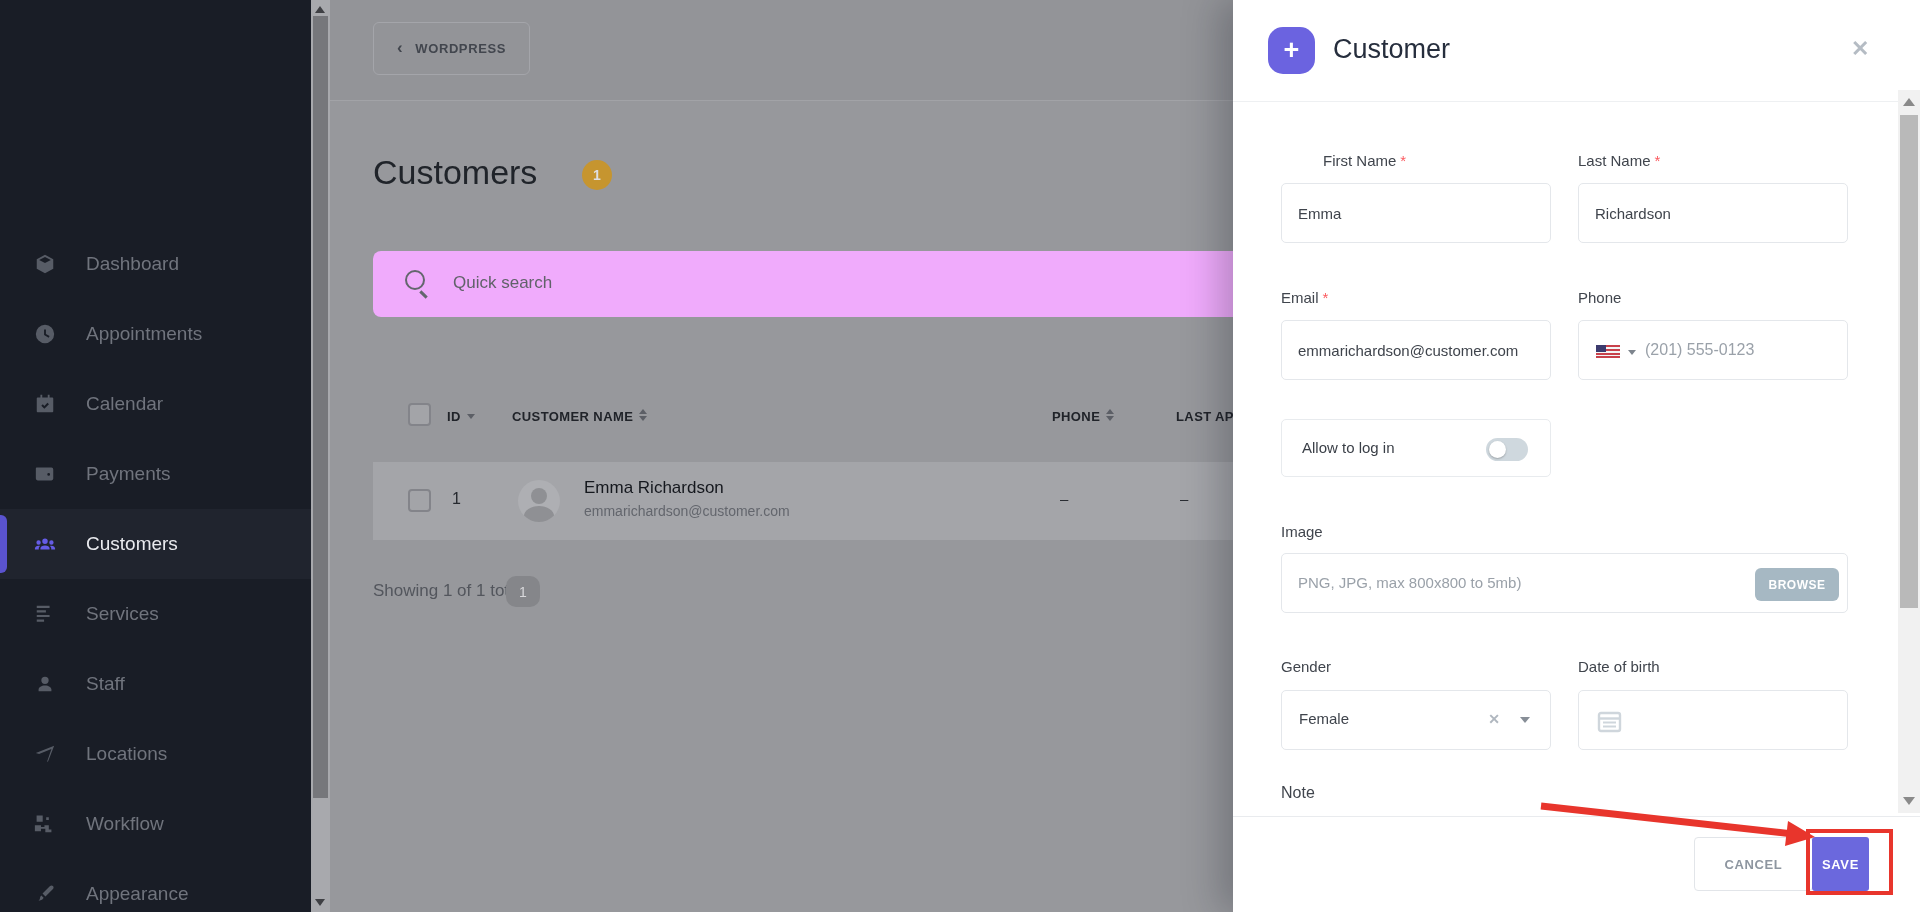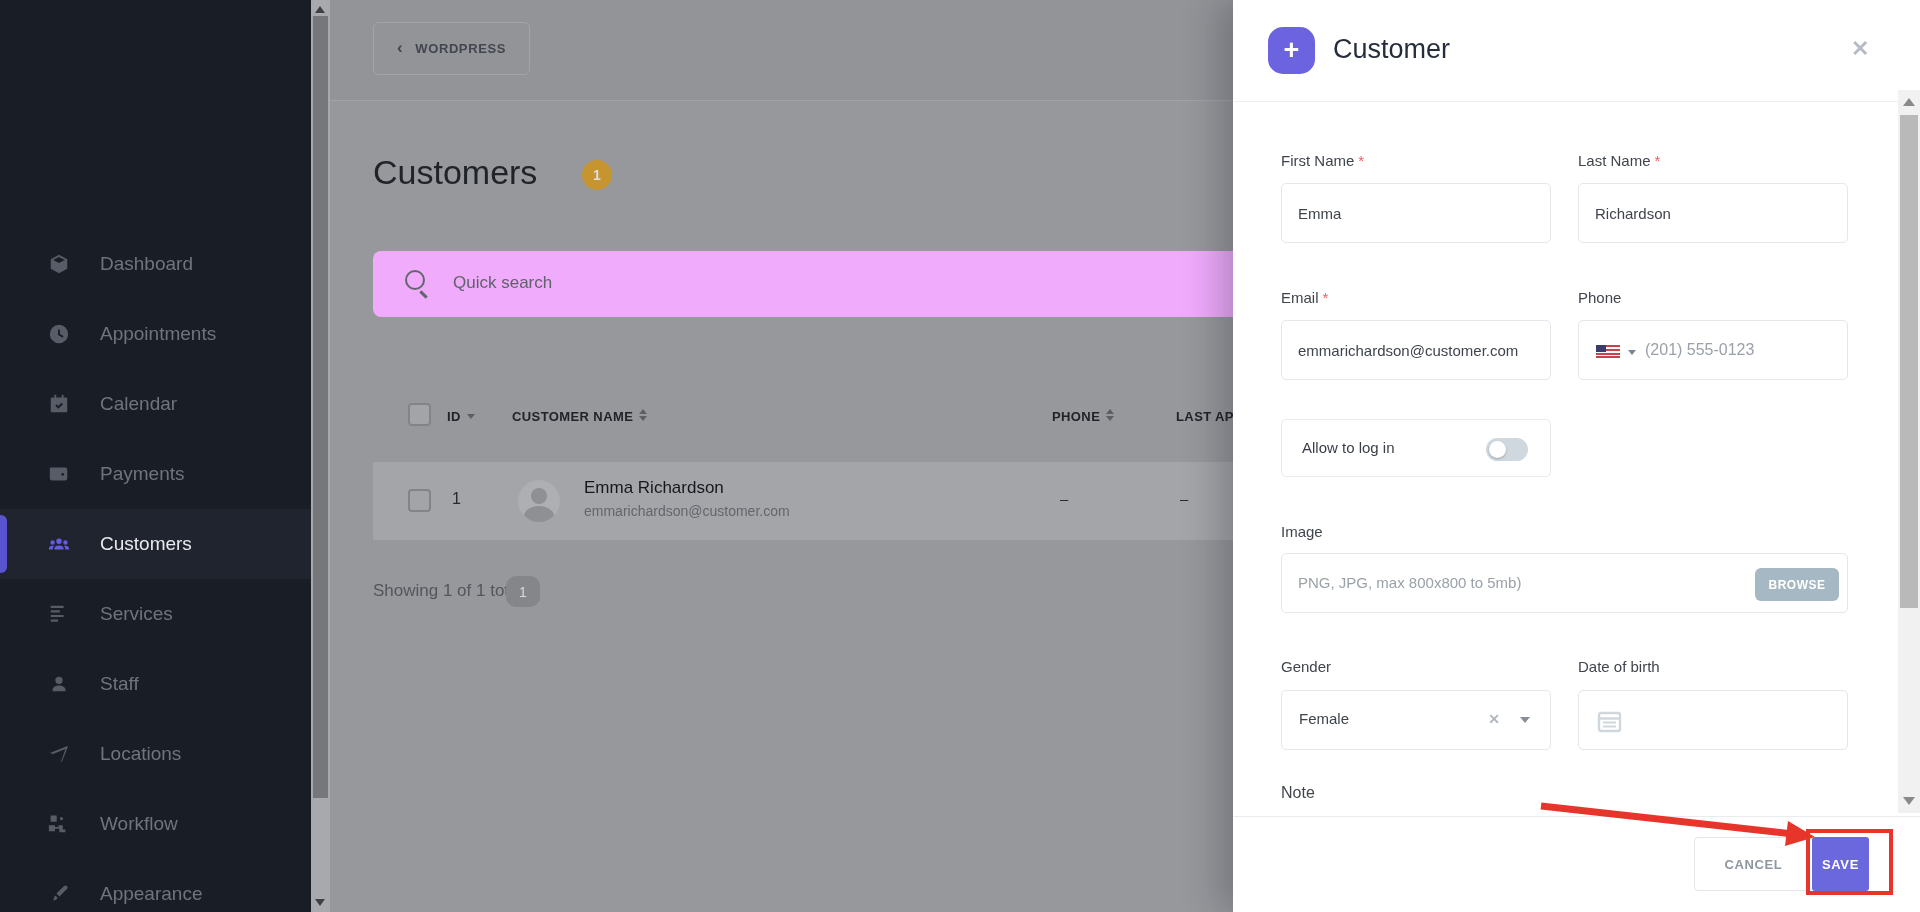--- a/index.html
+++ b/index.html
@@ -3,21 +3,21 @@
 <meta charset="utf-8">
 <style>
   * { margin:0; padding:0; box-sizing:border-box; }
   html,body { width:1920px; height:912px; overflow:hidden; background:#97989c;
               font-family:"Liberation Sans", sans-serif; }
   #stage { position:relative; width:1920px; height:912px; overflow:hidden; }
 
   
   #sidebar { position:absolute; left:0; top:0; width:311px; height:912px; background:#191d26; }
   .nav { position:absolute; left:0; top:229px; width:100%; }
-  .nav-item { position:relative; height:70px; display:flex; align-items:center; padding-left:48px;
+  .nav-item { position:relative; height:70px; display:flex; align-items:center; padding-left:34px;
               color:#70747d; font-size:19px; cursor:pointer; }
   .nav-item .nicon { width:22px; height:22px; margin-right:30px; color:#575c66; display:flex; align-items:center; justify-content:center; }
   .nav-item.active { background:#20242e; color:#e9eaee; }
   .nav-item.active .nicon { color:#655ce6; }
   .active-bar { position:absolute; left:0; top:6px; width:7px; height:58px; border-radius:0 6px 6px 0; background:#5a53cf; }
   .nicon svg { width:22px; height:22px; fill:currentColor; }
 
   
   #page-scrollbar { position:absolute; left:311px; top:0; width:19px; height:912px; background:#a8a9ad; }
   #page-scrollbar .thumb { position:absolute; left:2px; top:16px; width:15px; height:782px; background:#76777b; }
@@ -288,21 +288,21 @@
   <div id="modal">
 
     <div id="modal-header">
       <div id="plus-badge">+</div>
       <div id="modal-title">Customer</div>
       <div id="modal-close">✕</div>
     </div>
 
     <div id="modal-body">
 
-      <div class="f-label col1" style="top:50px;">
+      <div class="f-label col1" style="top:50px;margin-left:42px;">
         <span>First Name</span><span class="req">*</span>
       </div>
       <input class="f-input col1" style="top: 81px;" value="Emma">
 
       <div class="f-label col2" style="top:50px;">
         <span>Last Name</span><span class="req">*</span>
       </div>
       <input class="f-input col2" style="top: 81px;" value="Richardson">
 
       <div class="f-label col1" style="top:187px;">

